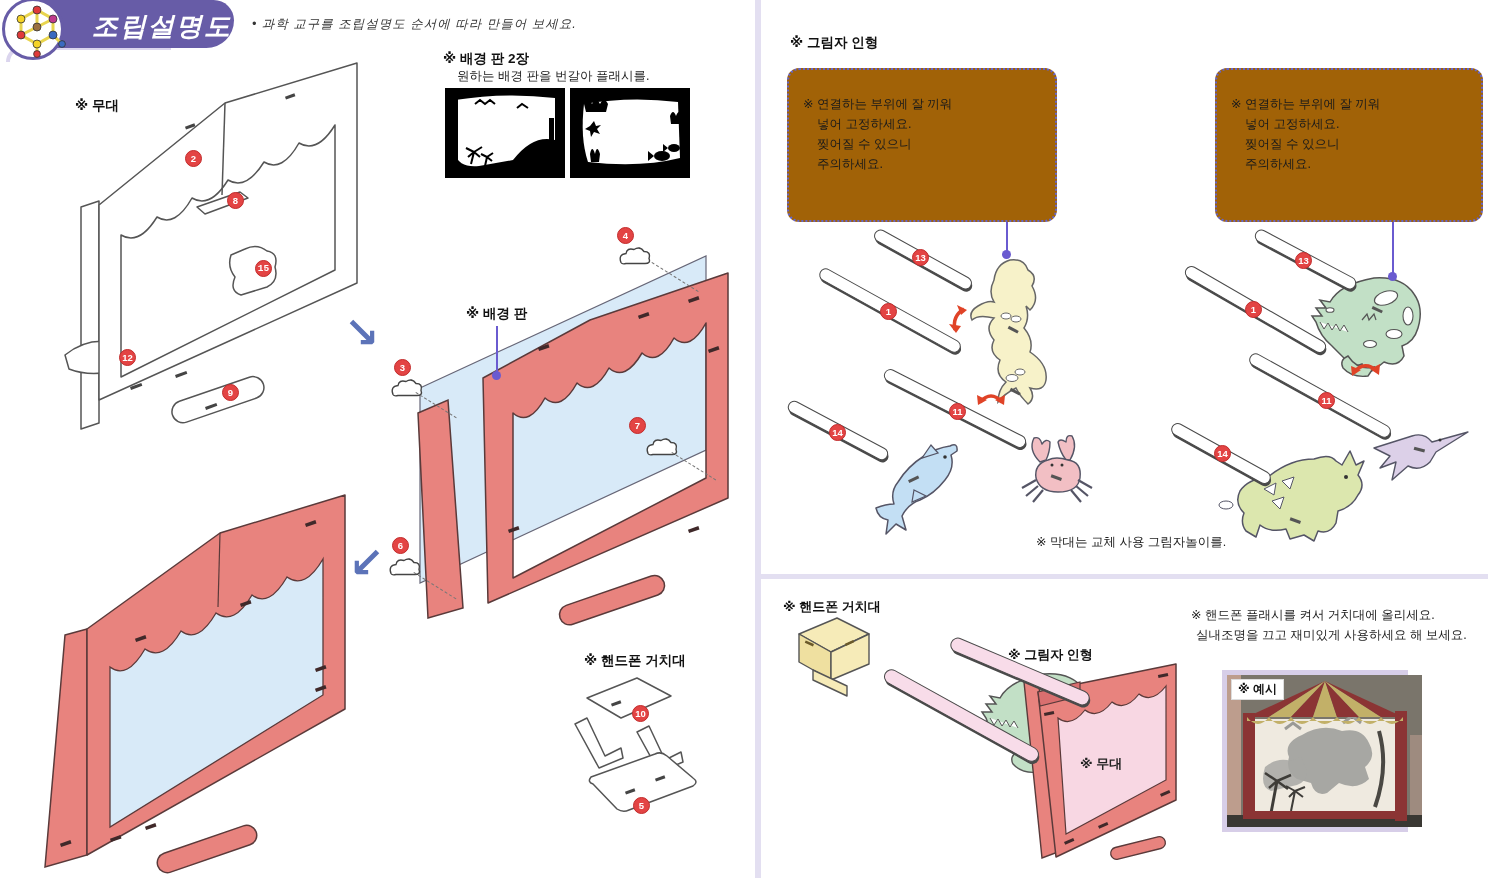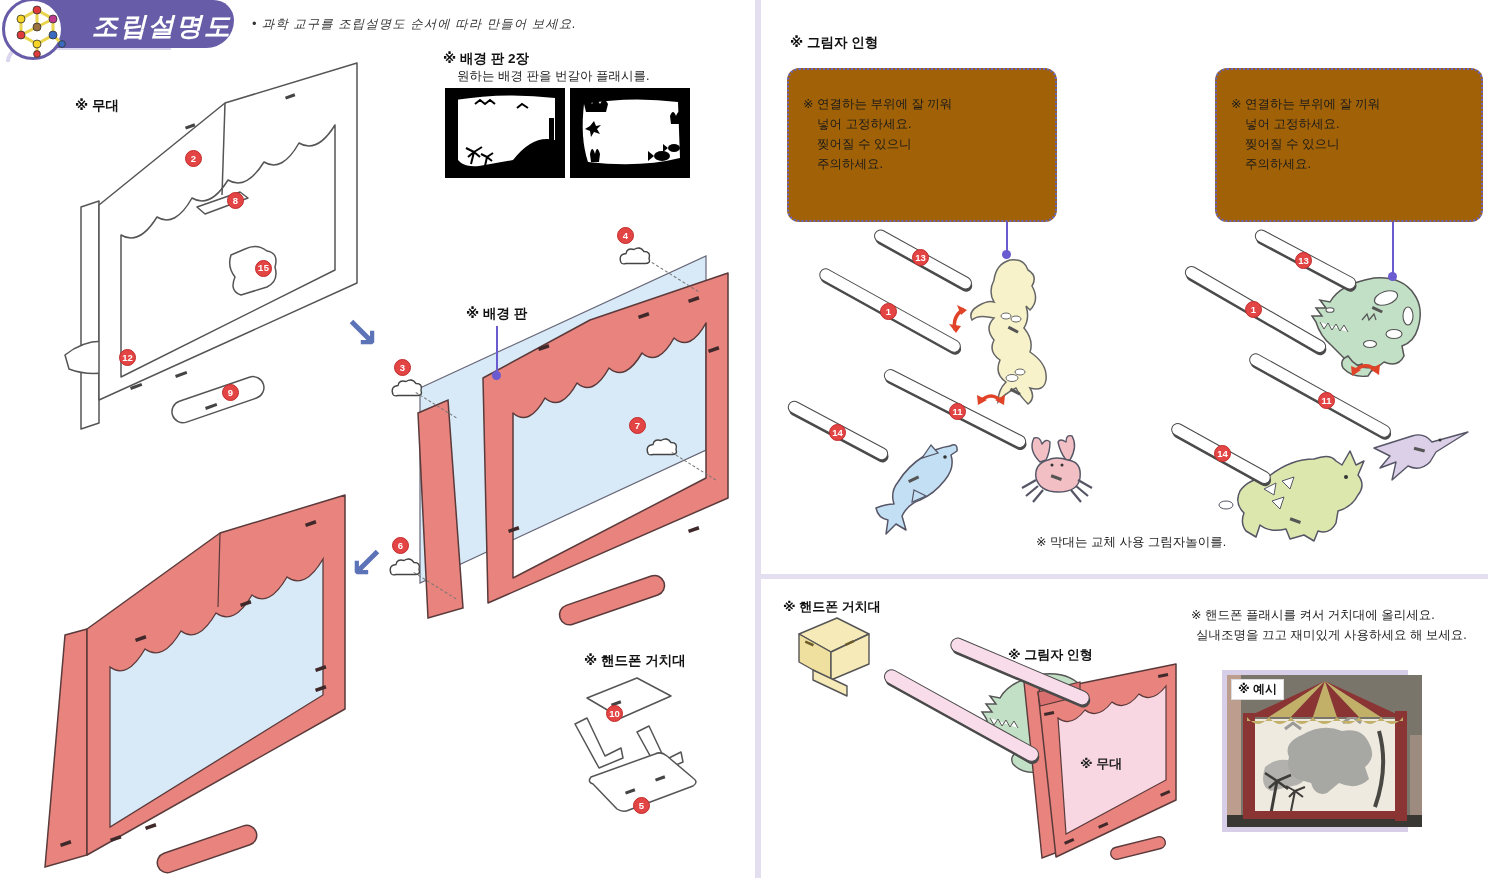--- a/index.html
+++ b/index.html
@@ -214,21 +214,21 @@
       <path d="M10,52 L22,46 L40,84 L56,76 L58,86 L34,96 Z"></path>
       <path d="M72,60 L84,54 L100,88 L116,80 L118,90 L94,100 Z"></path>
       <path d="M28,112 Q22,110 26,105 L90,82 Q96,79 102,84 L128,106 Q134,110 128,114 L64,138 Q58,141 52,137 Z"></path>
     </g>
     <g fill="#444">
       <rect x="46" y="30" width="10" height="3" transform="rotate(-20 51 31)"></rect>
       <rect x="60" y="118" width="10" height="3" transform="rotate(-20 65 119)"></rect>
       <rect x="90" y="105" width="10" height="3" transform="rotate(-20 95 106)"></rect>
     </g>
   </svg>
-  <div class="badge" style="left:606px;top:705px;">10</div>
+  <div class="badge" style="left:632px;top:705px;">10</div>
   <div class="badge" style="left:633px;top:797px;">5</div>
 
   <div class="lbl" style="left:790px;top:34px;">※ 그림자 인형</div>
 
   <div class="note-box" style="left:787px;top:68px;width:270px;height:154px;">
     <div class="note-text">
       <div>※ 연결하는 부위에 잘 끼워</div>
       <div class="ind">넣어 고정하세요.</div>
       <div class="ind">찢어질 수 있으니</div>
       <div class="ind">주의하세요.</div>

